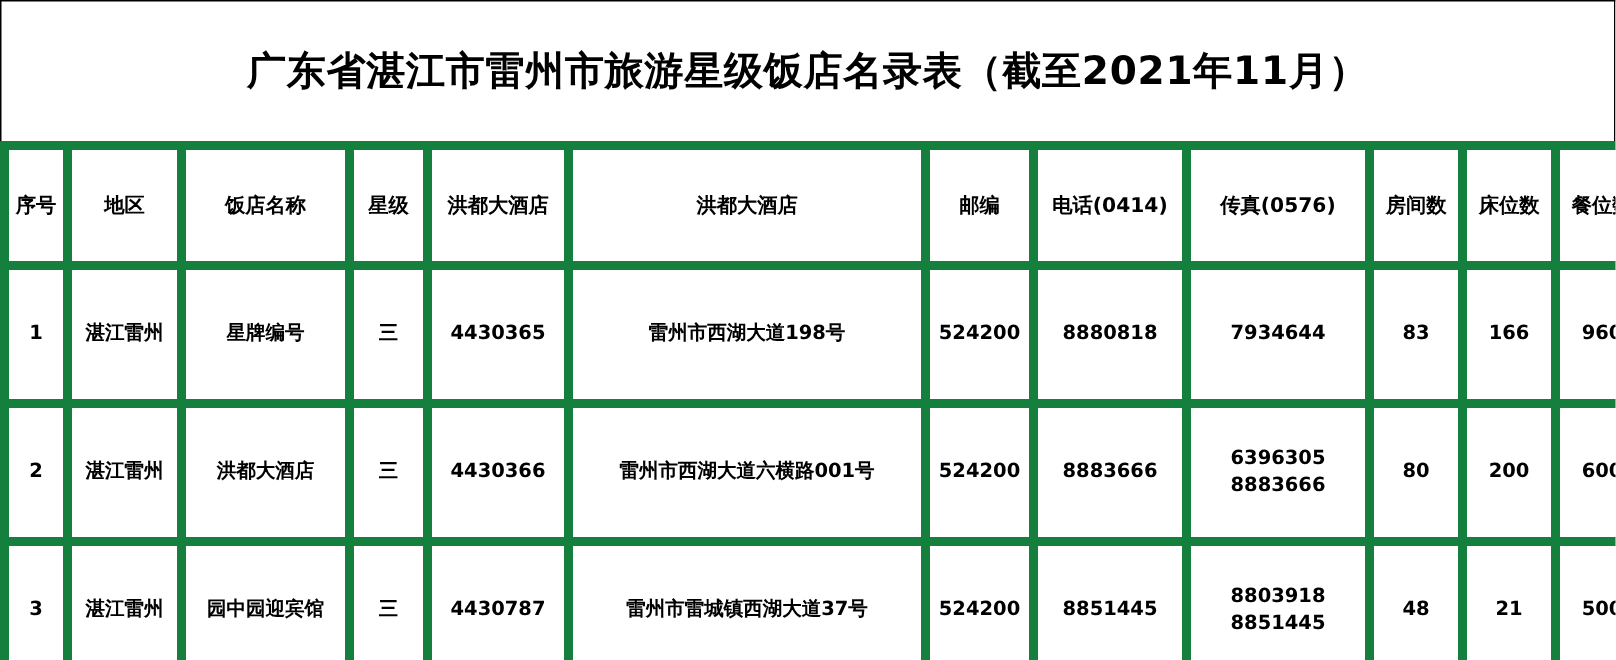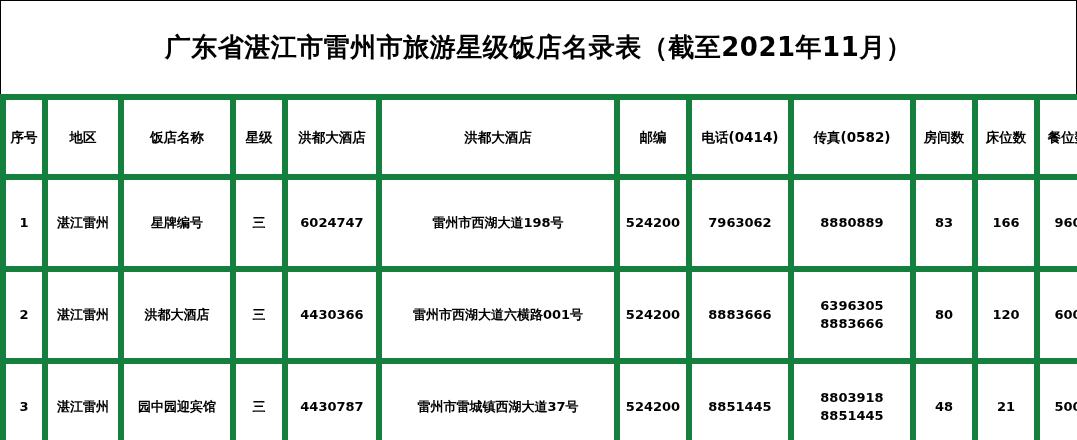--- a/index.html
+++ b/index.html
@@ -105,58 +105,58 @@
     <thead>
       <tr>
         <th>序号</th>
         <th>地区</th>
         <th>饭店名称</th>
         <th>星级</th>
         <th>洪都大酒店</th>
         <th>洪都大酒店</th>
         <th>邮编</th>
         <th>电话(0414)</th>
-        <th>传真(0582)</th>
+        <th>传真(0576)</th>
         <th>房间数</th>
         <th>床位数</th>
         <th>餐位数</th>
 
       </tr>
     </thead>
     <tbody>
       <tr>
         <td>1</td>
         <td>湛江雷州</td>
         <td>星牌编号</td>
         <td>三</td>
-        <td>6024747</td>
+        <td>4430365</td>
         <td>雷州市西湖大道198号</td>
         <td>524200</td>
-        <td>7963062</td>
-        <td>8880889</td>
+        <td>8880818</td>
+        <td>7934644</td>
         <td>83</td>
         <td>166</td>
         <td>960</td>
 
       </tr>
       <tr>
         <td>2</td>
         <td>湛江雷州</td>
         <td>洪都大酒店</td>
         <td>三</td>
         <td>4430366</td>
         <td>雷州市西湖大道六横路001号</td>
         <td>524200</td>
         <td>8883666</td>
         <td class="cell-multiline">
           <span>6396305</span>
           <span>8883666</span>
         </td>
         <td>80</td>
-        <td>120</td>
+        <td>200</td>
         <td>600</td>
 
       </tr>
       <tr>
         <td>3</td>
         <td>湛江雷州</td>
         <td>园中园迎宾馆</td>
         <td>三</td>
         <td>4430787</td>
         <td>雷州市雷城镇西湖大道37号</td>

